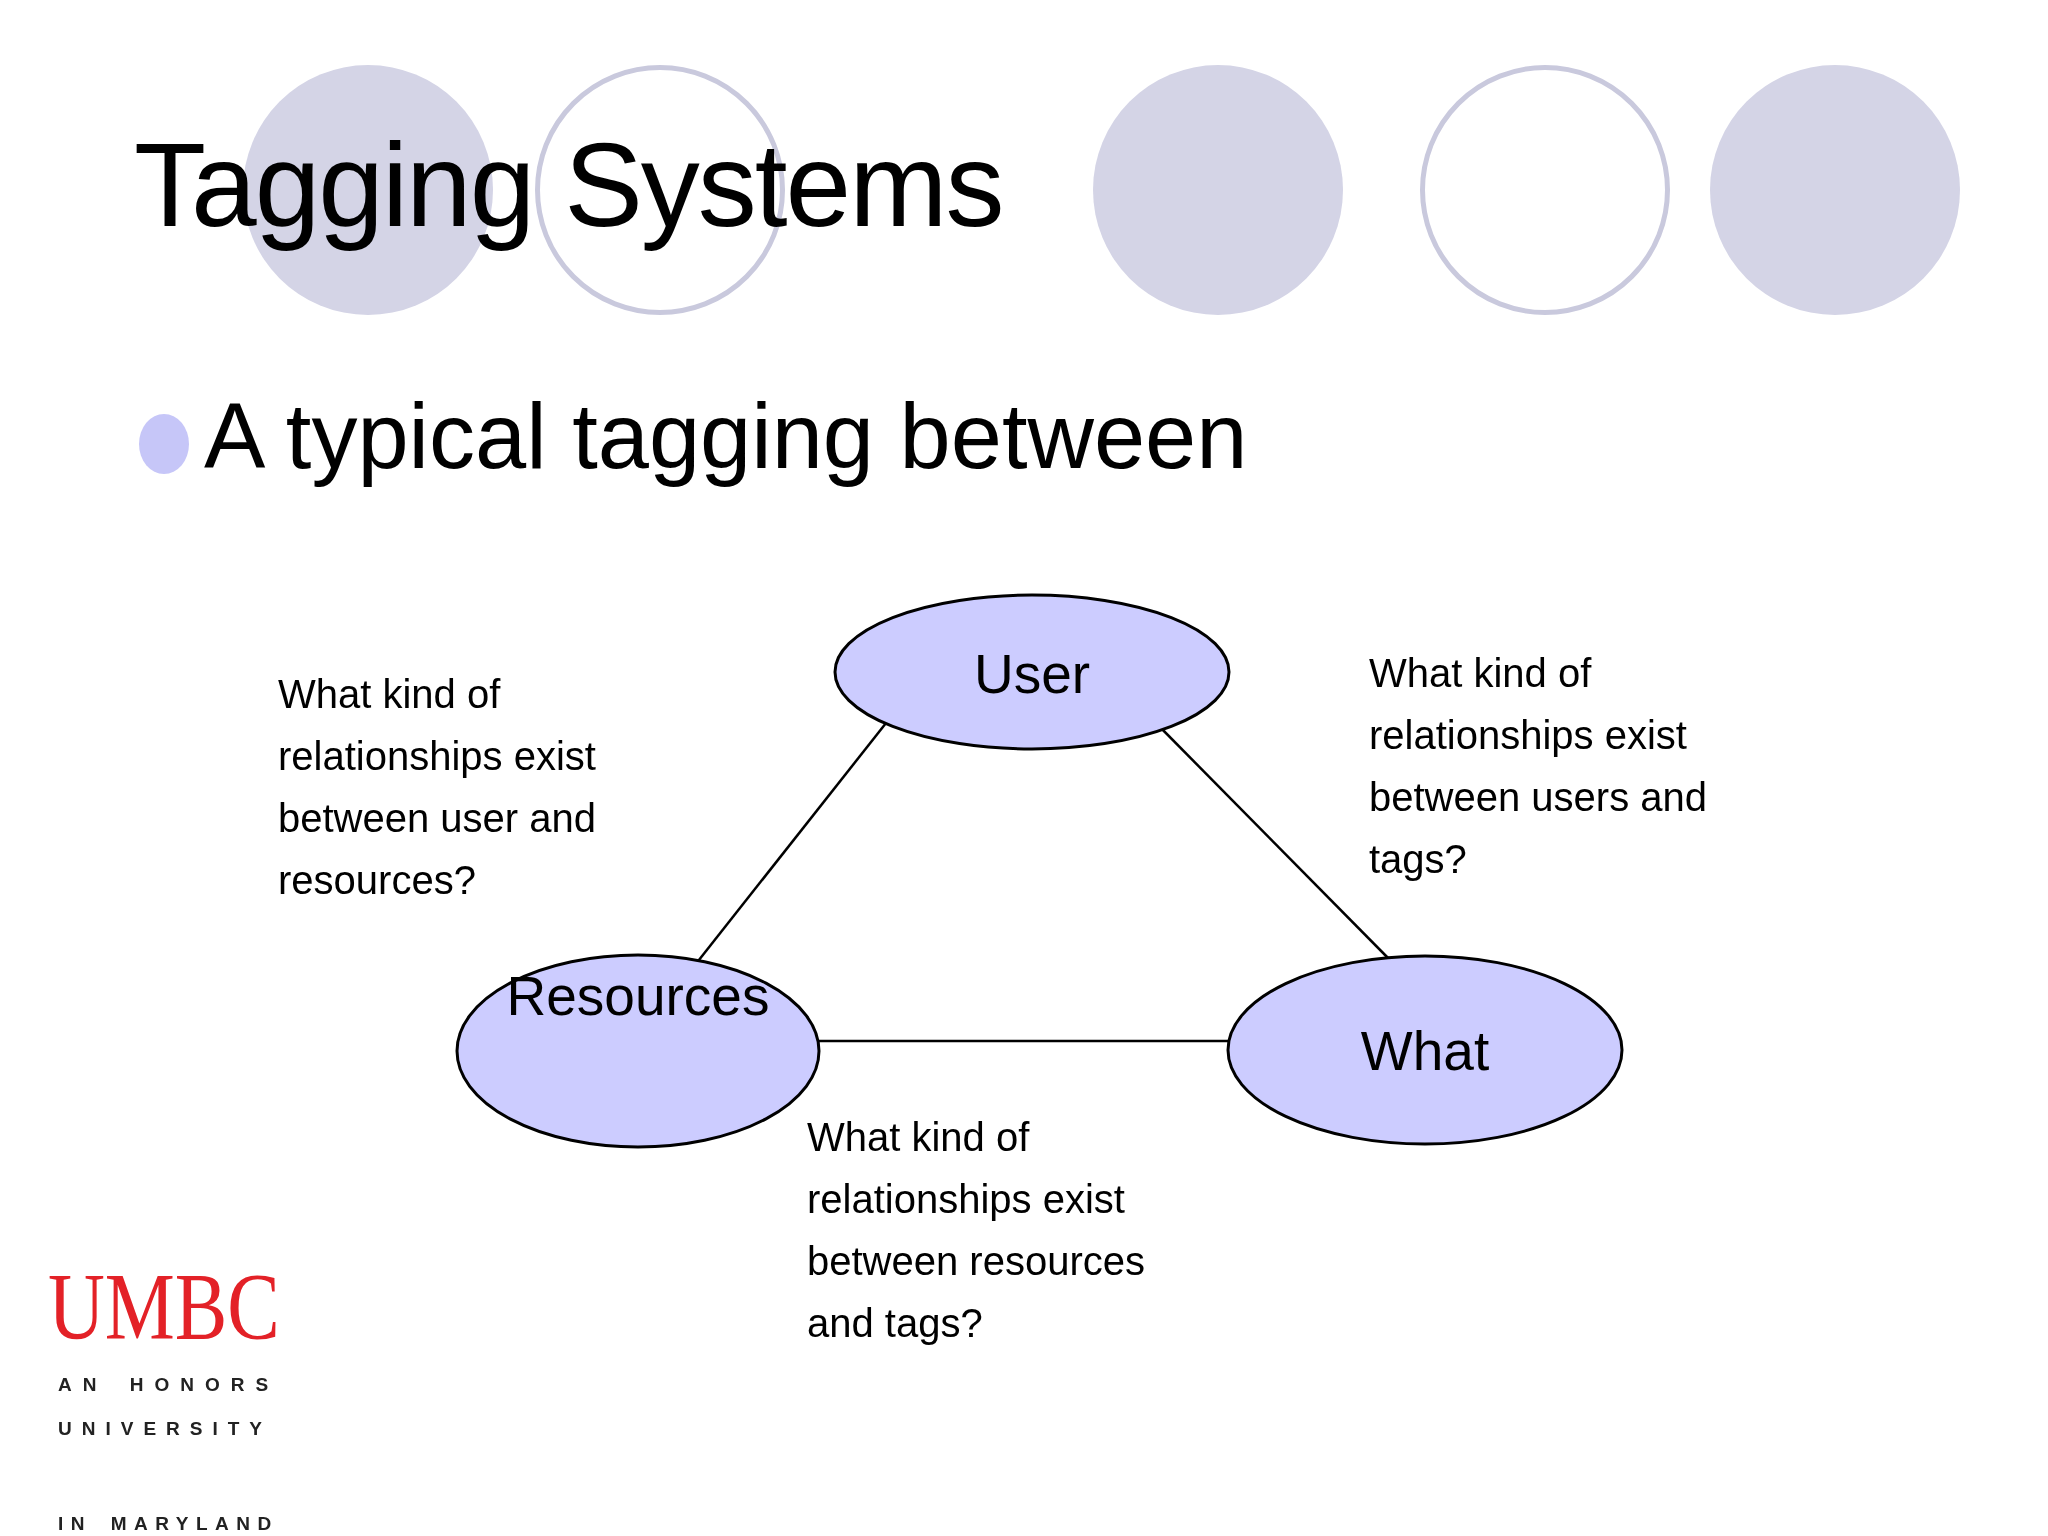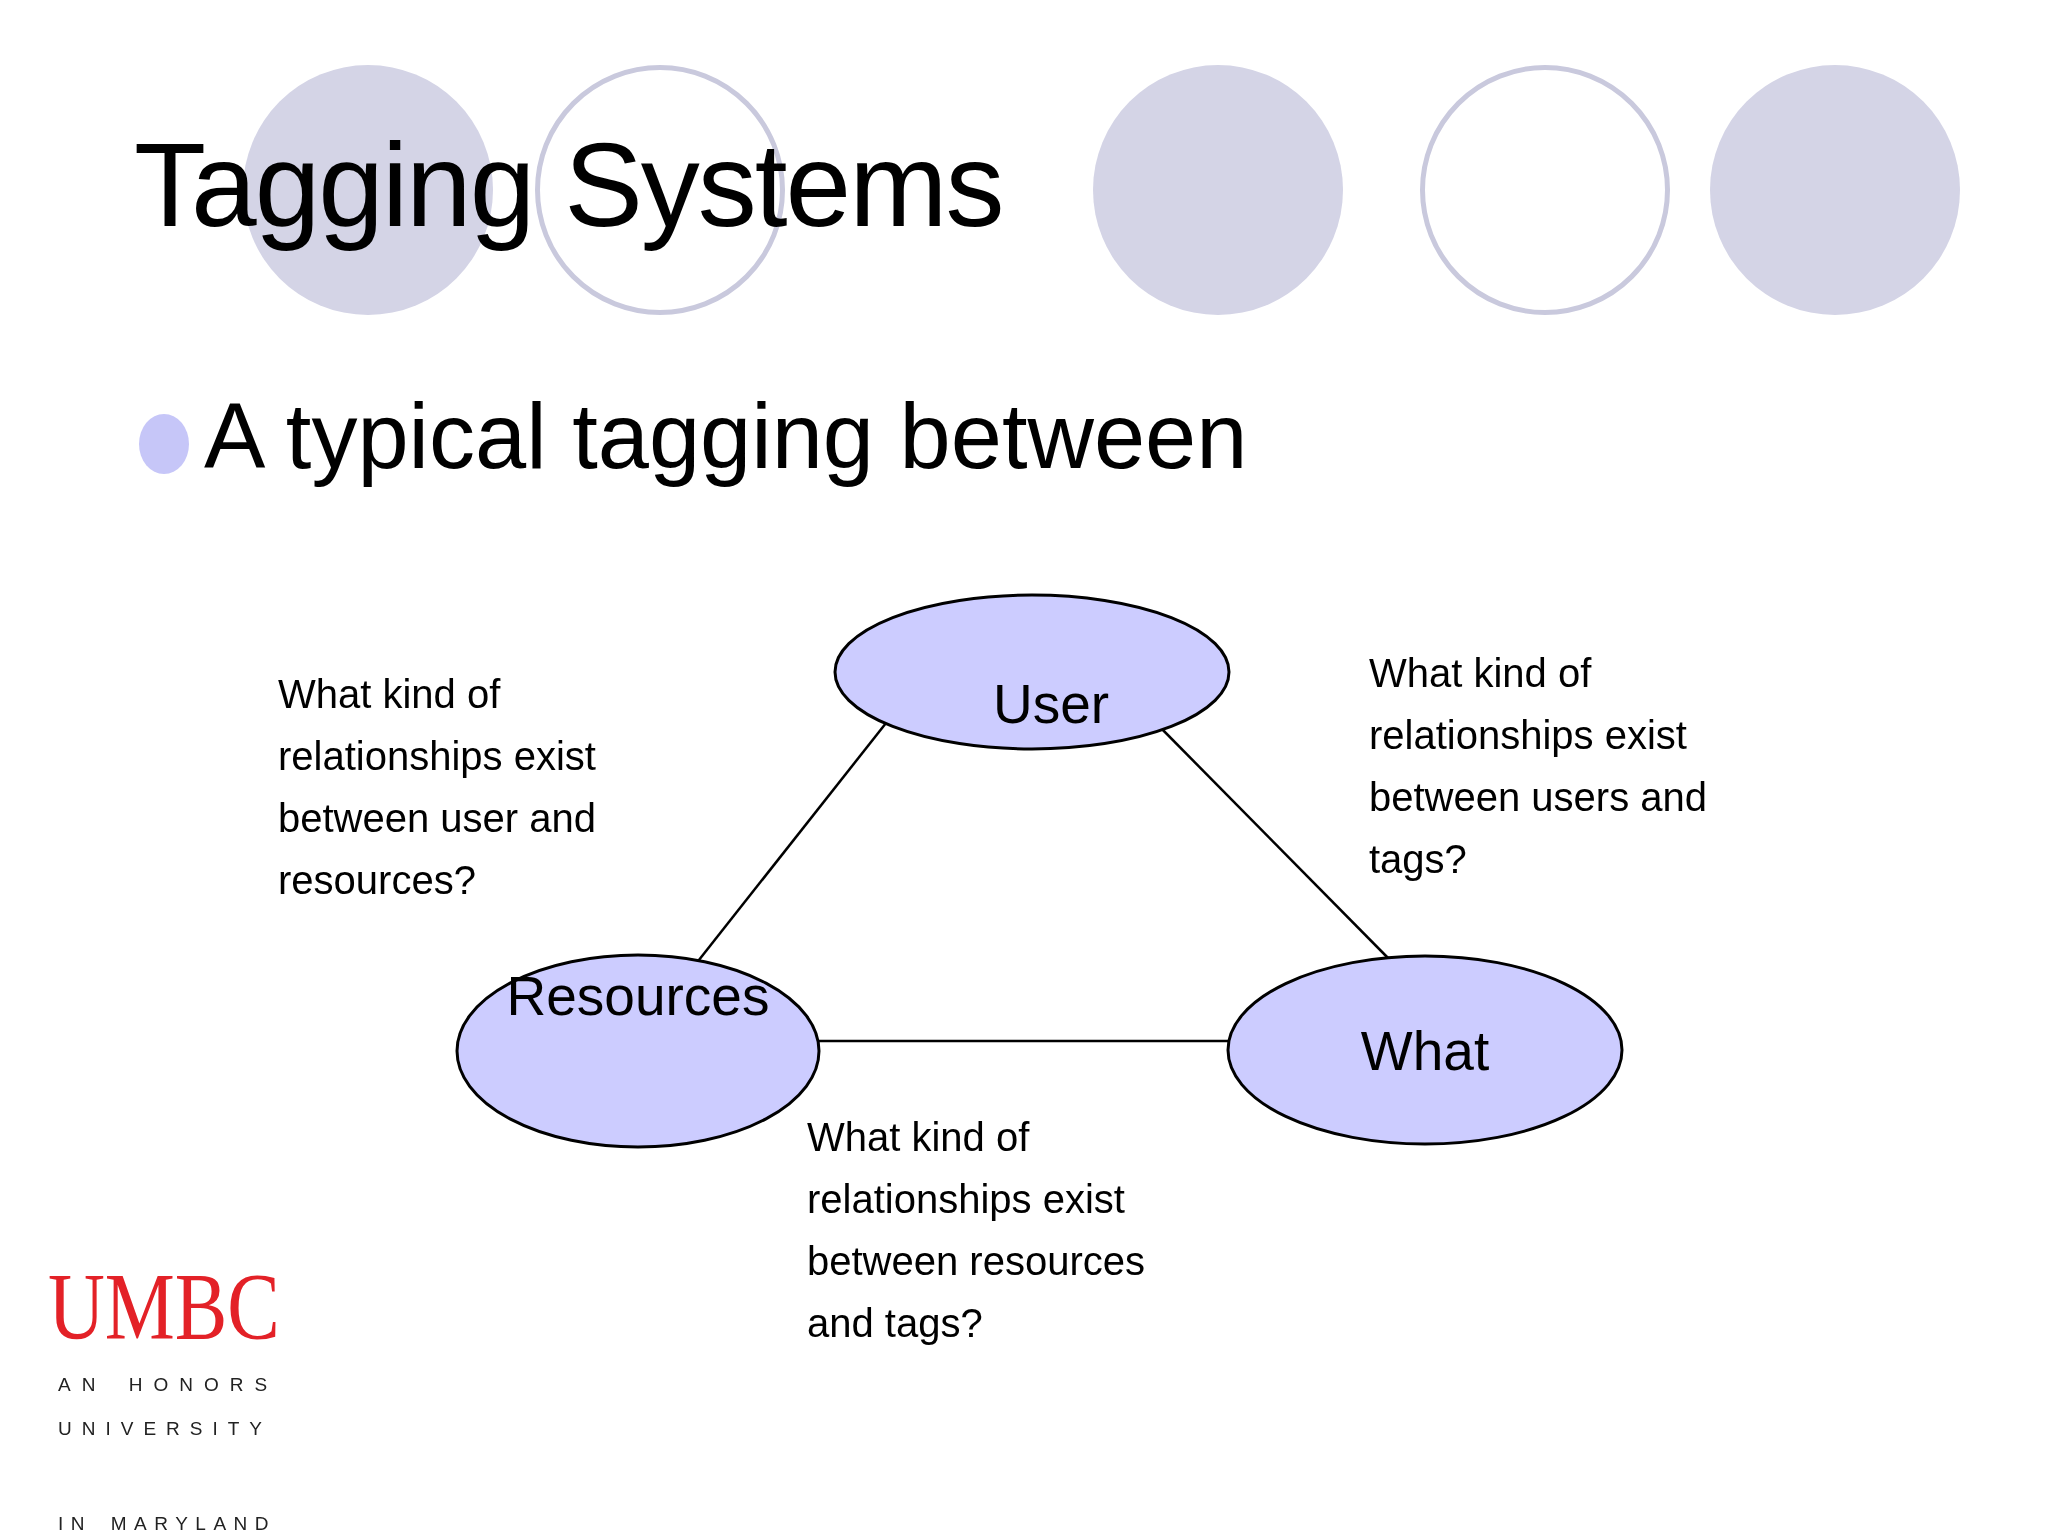--- a/index.html
+++ b/index.html
@@ -64,21 +64,21 @@
     width: 2048px; height: 1536px;
     z-index: 1;
   }
   .node-label {
     position: absolute;
     transform: translate(-50%, -50%);
     font-size: 55px;
     white-space: nowrap;
     z-index: 2;
   }
-  .nl-user      { left: 1032px; top: 704px; margin-left: 19px; }
+  .nl-user      { left: 1032px; top: 674px; }
   .nl-resources { left: 638px;  top: 996px; }
   .nl-tags      { left: 1425px; top: 1051px; }
 
   .annotation {
     position: absolute;
     font-size: 40px;
     line-height: 62px;
     white-space: pre-line;
     z-index: 2;
   }
@@ -95,21 +95,21 @@
     line-height: 1;
     color: #e32127;
     transform: scaleX(0.82);
     transform-origin: left top;
     white-space: nowrap;
   }
   .umbc-line {
     position: absolute;
     left: 58px;
     font-size: 19px;
-    font-weight: normal;
+    font-weight: bold;
     line-height: 1;
     color: #222;
     white-space: nowrap;
   }
   .umbc-l1 { top: 1375px; letter-spacing: 11px;  word-spacing: 6px; }
   .umbc-l2 { top: 1419px; letter-spacing: 10px; }
   .umbc-l3 { top: 1514px; letter-spacing: 7.5px; word-spacing: 6px; }
 </style>
 </head>
 <body>

